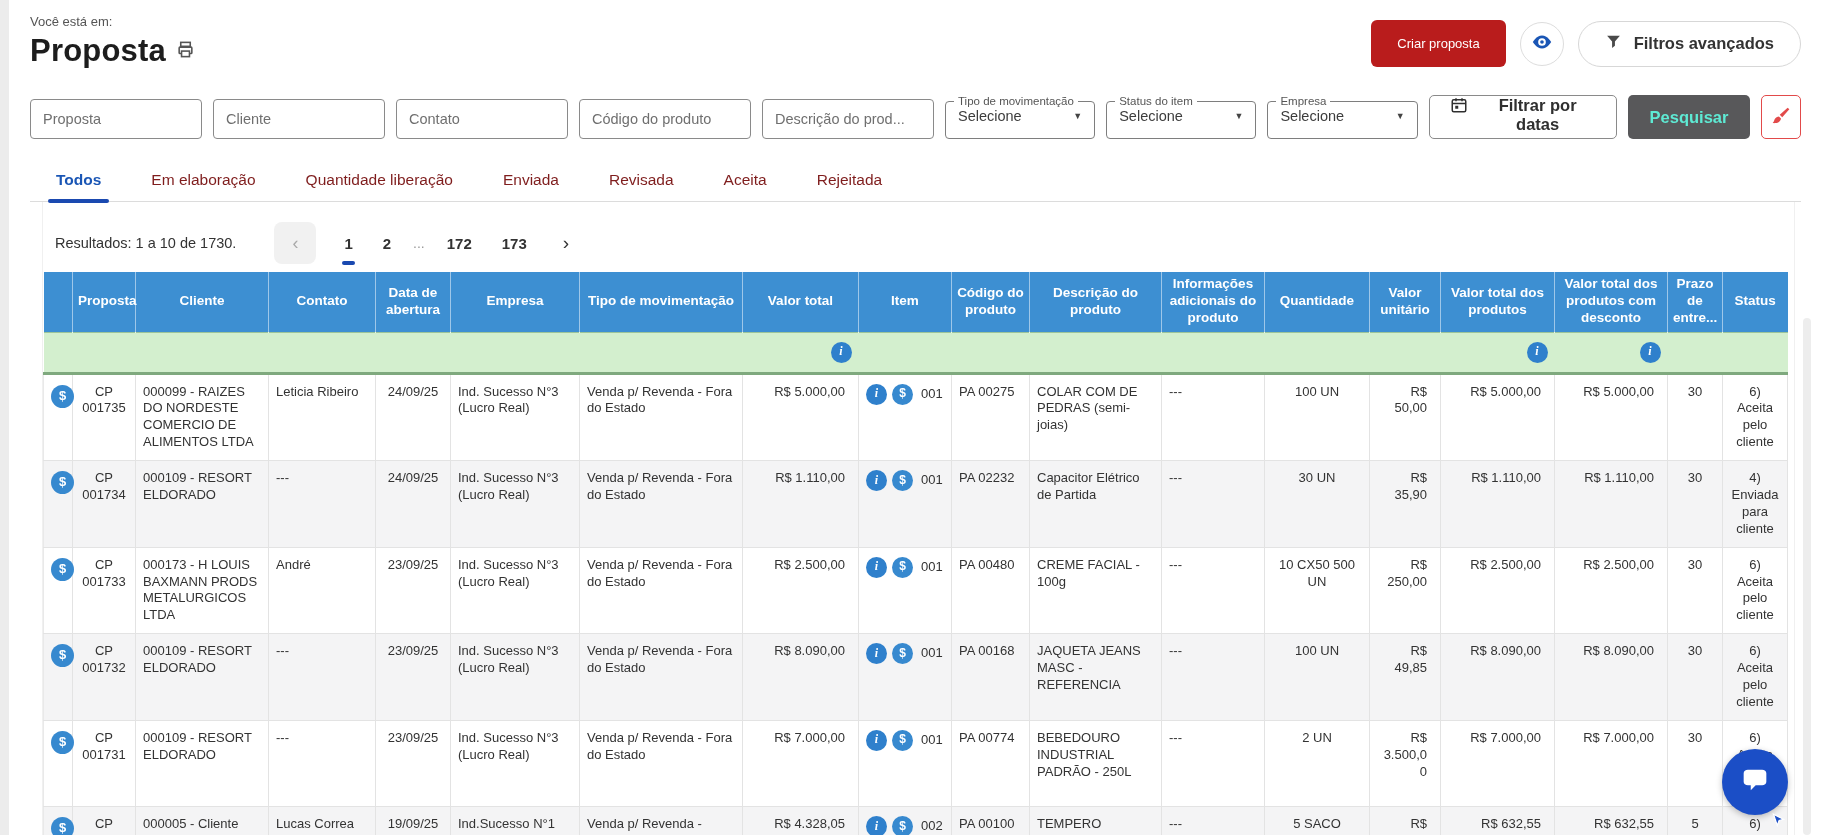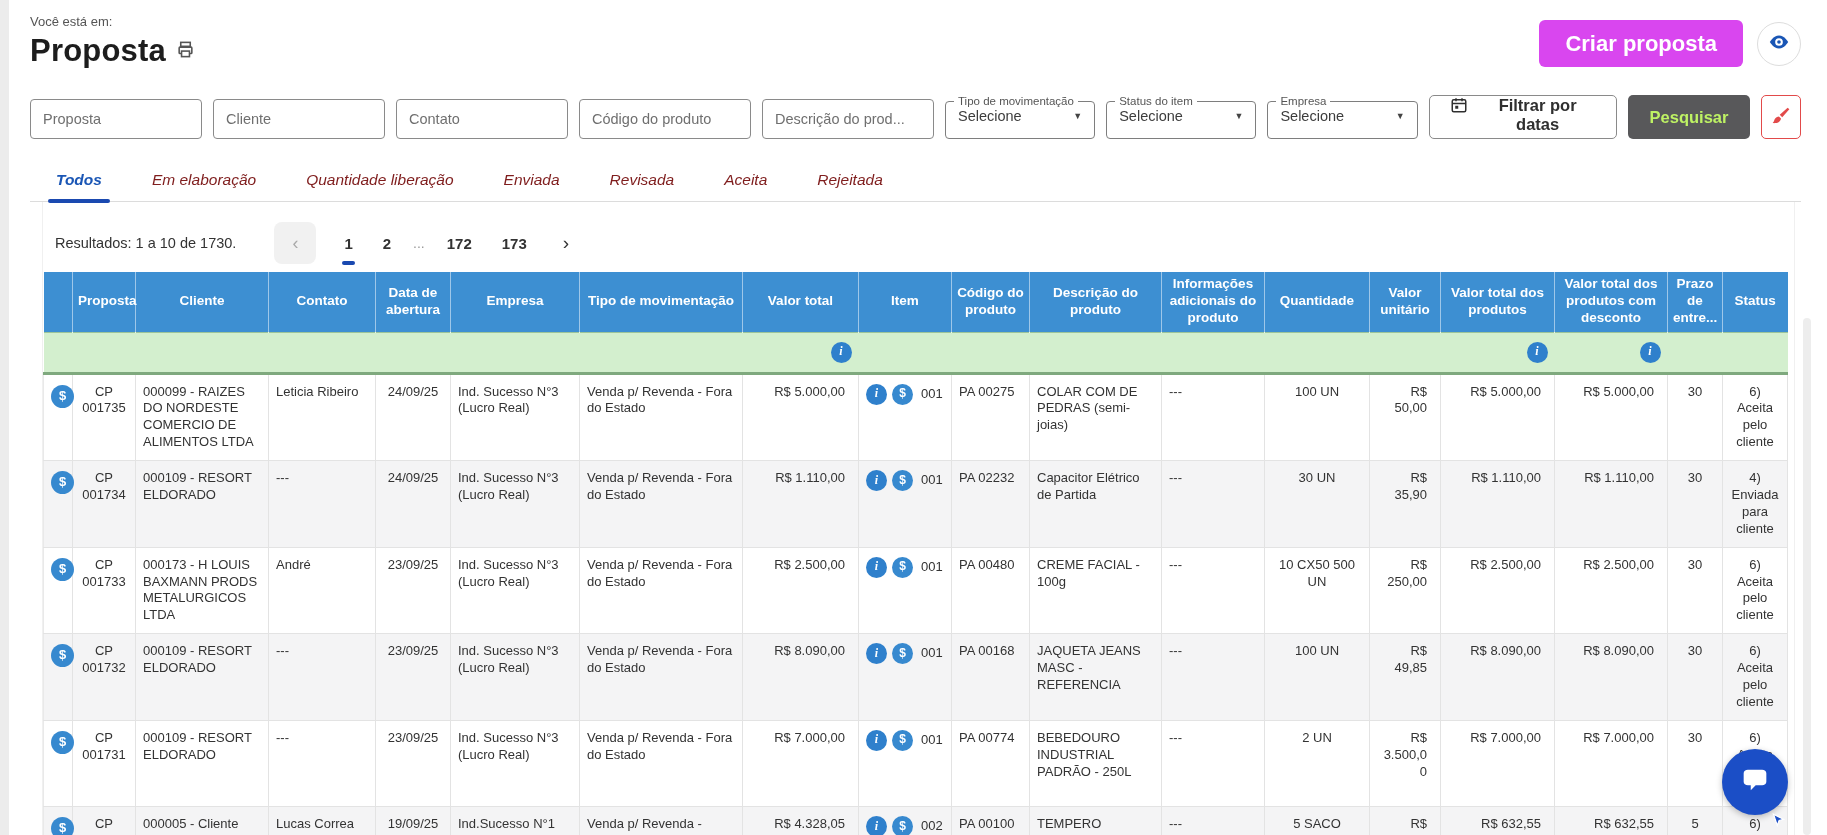--- a/index.html
+++ b/index.html
@@ -7,49 +7,49 @@
     font-family:"Liberation Sans","DejaVu Sans",sans-serif; color:#333; }
   .left-strip { position:absolute; left:0; top:0; width:9px; height:835px; background:#ececec; }
   .page { position:relative; padding:14px 26px 0 30px; }
 
   
   .top { display:flex; justify-content:space-between; align-items:flex-start; }
   .crumb { font-size:13px; color:#555; }
   .title-row { display:flex; align-items:center; gap:10px; margin-top:4px; }
   .title { font-size:31px; font-weight:bold; color:#1d1d1d; letter-spacing:.2px; }
   .top-actions { display:flex; align-items:center; gap:14px; padding-top:6px; }
-  .btn-primary { background:#d946ef; color:#fff; border:none; border-radius:6px;
-    height:47px; padding:0 26px; font-size:22px; font-weight:bold; cursor:pointer; }
+  .btn-primary { background:#b91c1c; color:#fff; border:none; border-radius:6px;
+    height:47px; padding:0 26px; font-size:13px; font-weight:normal; cursor:pointer; }
   .btn-eye { width:44px; height:44px; border-radius:50%; background:#fff; border:1px solid #ddd;
     display:flex; align-items:center; justify-content:center; cursor:pointer; }
   .btn-pill { display:flex; align-items:center; gap:12px; background:#fff; border:1px solid #d7d7d7;
     border-radius:24px; height:46px; padding:0 26px; font-size:16.5px; font-weight:bold; color:#333; cursor:pointer; }
 
   
   .filters { display:flex; align-items:flex-end; gap:11px; margin-top:26px; }
   .f-input { height:40px; width:172px; border:1px solid #8a8a8a; border-radius:4px;
     padding:0 12px; font-size:14.5px; font-family:inherit; color:#333; background:#fff; }
   .f-input::placeholder { color:#6f6f6f; opacity:1; }
   .f-select { width:160px; border:1px solid #7e7e7e; border-radius:4px; height:44px;
     position:relative; background:#fff; cursor:pointer; }
   .f-select legend { font-size:11.5px; color:#555; padding:0 4px; margin-left:8px; }
   .f-select .val { display:flex; justify-content:space-between; align-items:center;
     padding:1px 12px 6px 12px; font-size:14.5px; color:#3c3c3c; }
   .caret { font-size:9px; color:#444; }
   .btn-dates { display:flex; align-items:flex-start; gap:12px; height:44px; padding:0 20px;
     background:#fff; border:1px solid #8a8a8a; border-radius:5px;
     font-size:16.5px; font-weight:bold; color:#2f2f2f; cursor:pointer; }
-  .btn-search { height:44px; padding:0 22px; background:#58585a; color:#bef264; border:none;
+  .btn-search { height:44px; padding:0 22px; background:#58585a; color:#5eead4; border:none;
     border-radius:5px; font-size:16.5px; font-weight:bold; cursor:pointer; }
   .btn-clean { width:42px; height:44px; background:#fff; border:1px solid #e24a4a;
     border-radius:5px; display:flex; align-items:center; justify-content:center; cursor:pointer; }
 
   
   .tabs { display:flex; gap:46px; margin-top:24px; padding-left:24px;
-    border-bottom:1px solid #dcdcdc;font-style:italic; }
+    border-bottom:1px solid #dcdcdc; }
   .tab { font-size:15.5px; color:#7f1d1d; padding:8px 2px 12px; cursor:pointer; position:relative; white-space:nowrap; }
   .tab.active { color:#1a56b5; font-weight:bold; }
   .tab.active::after { content:""; position:absolute; left:-6px; right:-6px; bottom:-2px;
     height:4px; background:#1a49b0; border-radius:2px; }
 
   
   .card { margin-left:12px; margin-right:6px; border-left:1px solid #f0f0f0; border-right:1px solid #f0f0f0; }
   .pagebar { display:flex; align-items:center; gap:20px; padding:20px 0 8px 12px; }
   .results { font-size:14.5px; color:#333; }
   .pg-prev { width:42px; height:42px; border-radius:8px; background:#f1f1f1; border:none;
@@ -121,20 +121,28 @@
     <div class="top-actions">
       <button class="btn-primary">Criar proposta</button>
       <button class="btn-eye">
         <span>
           <svg width="22" height="22" viewBox="0 0 24 24">
             <path d="M12 5C6 5 2 12 2 12s4 7 10 7 10-7 10-7-4-7-10-7z" fill="#1a56b5"></path>
             <circle cx="12" cy="12" r="4.2" fill="#fff"></circle>
               <circle cx="12" cy="12" r="2" fill="#1a56b5"></circle>
           </svg>
         </span>
+      </button>
+      <button class="btn-pill">
+        <span>
+          <svg width="17" height="17" viewBox="0 0 24 24" fill="#4a4a4a">
+            <path d="M3 4h18l-7 8v6l-4 3v-9L3 4z"></path>
+          </svg>
+        </span>
+        <span>Filtros avançados</span>
       </button>
     </div>
   </div>
 
   <div class="filters">
     <input class="f-input" placeholder="Proposta" style="">
     <input class="f-input" placeholder="Cliente" style="">
     <input class="f-input" placeholder="Contato" style="">
     <input class="f-input" placeholder="Código do produto" style="">
     <input class="f-input" placeholder="Descrição do prod..." style="">

